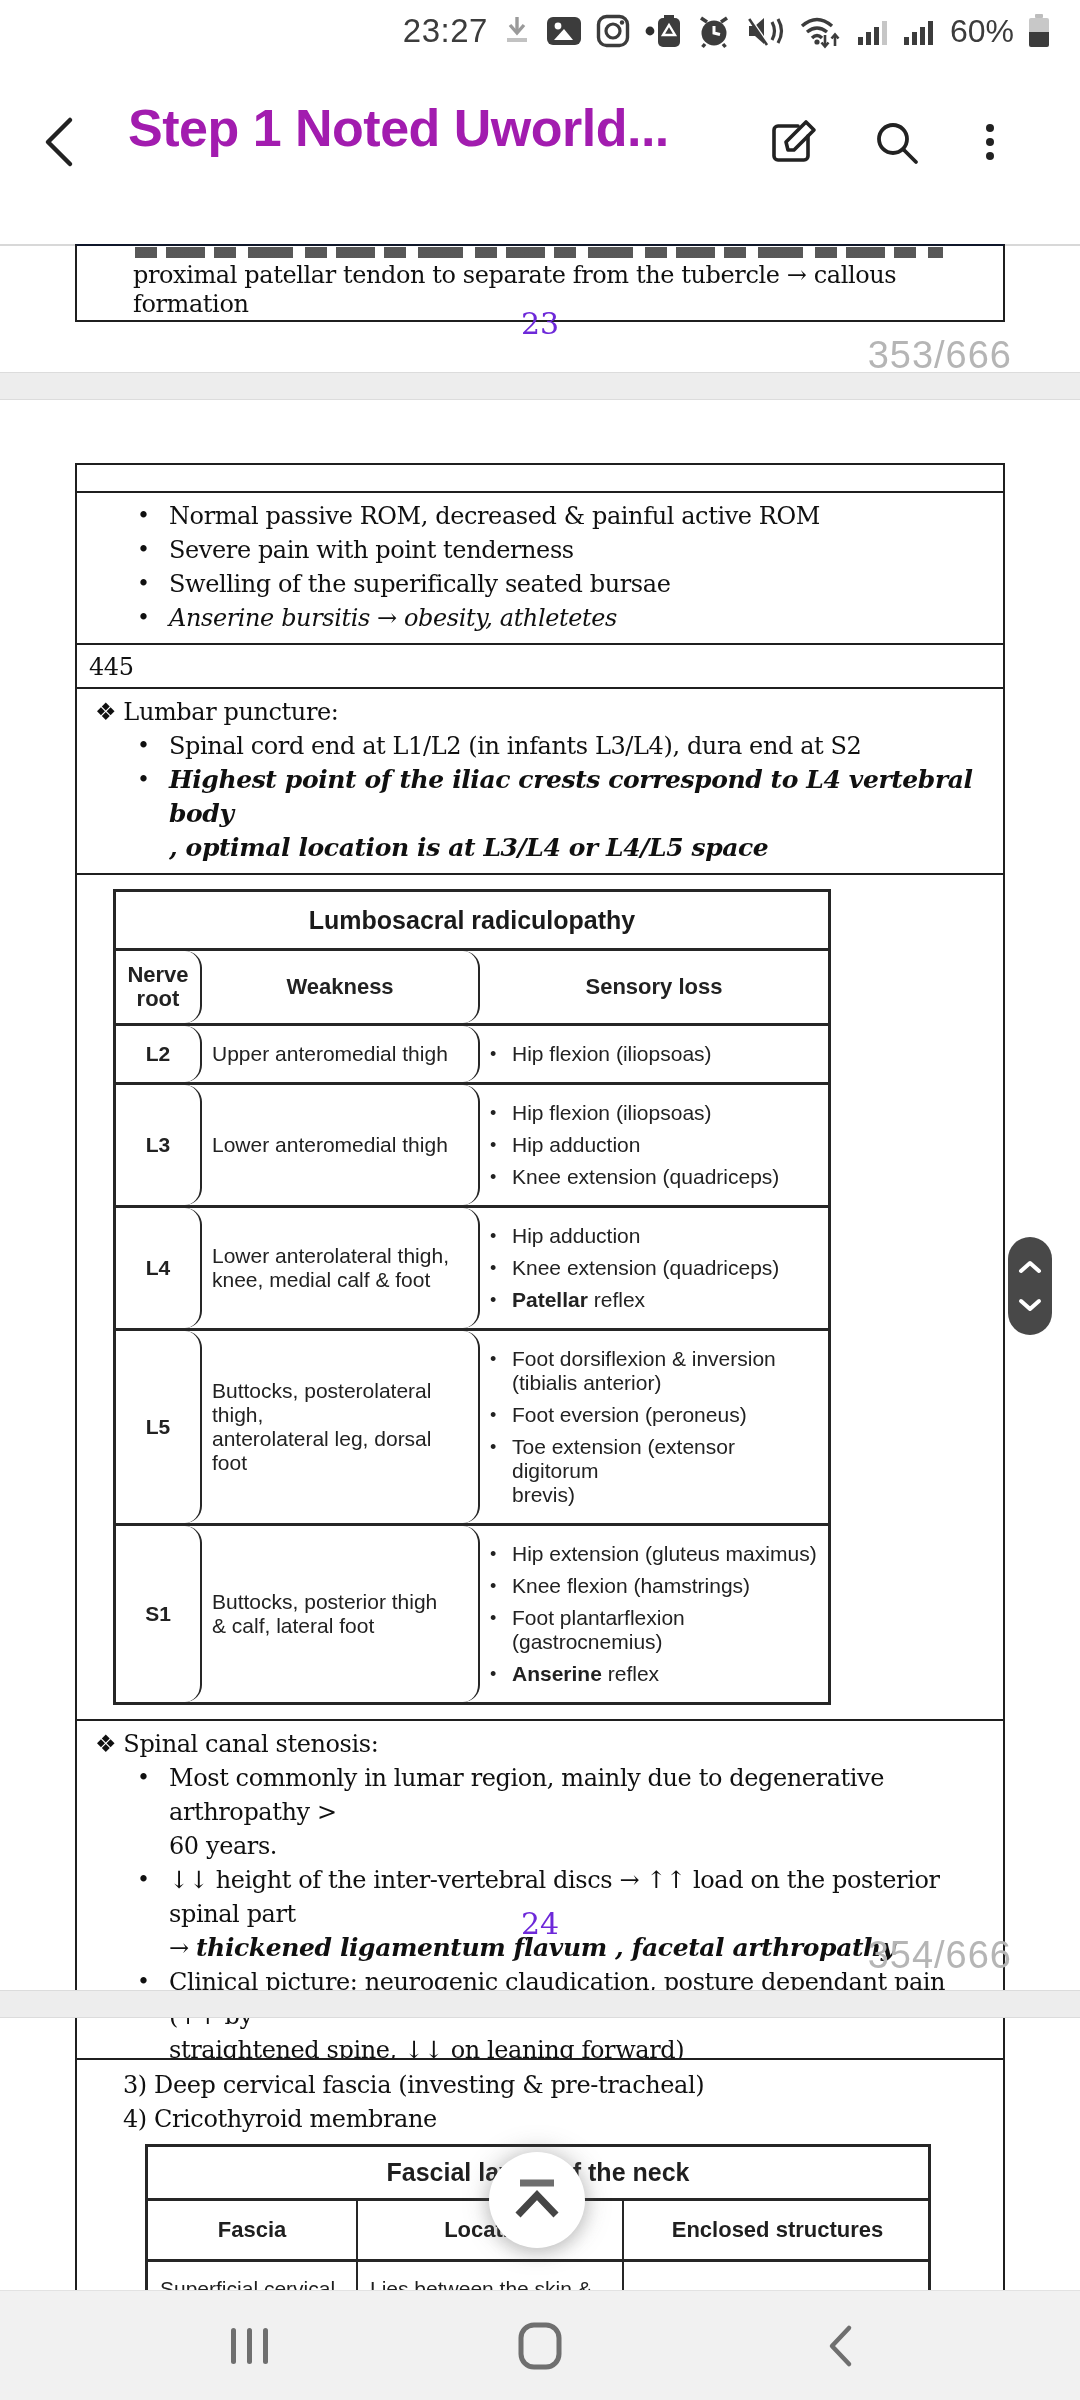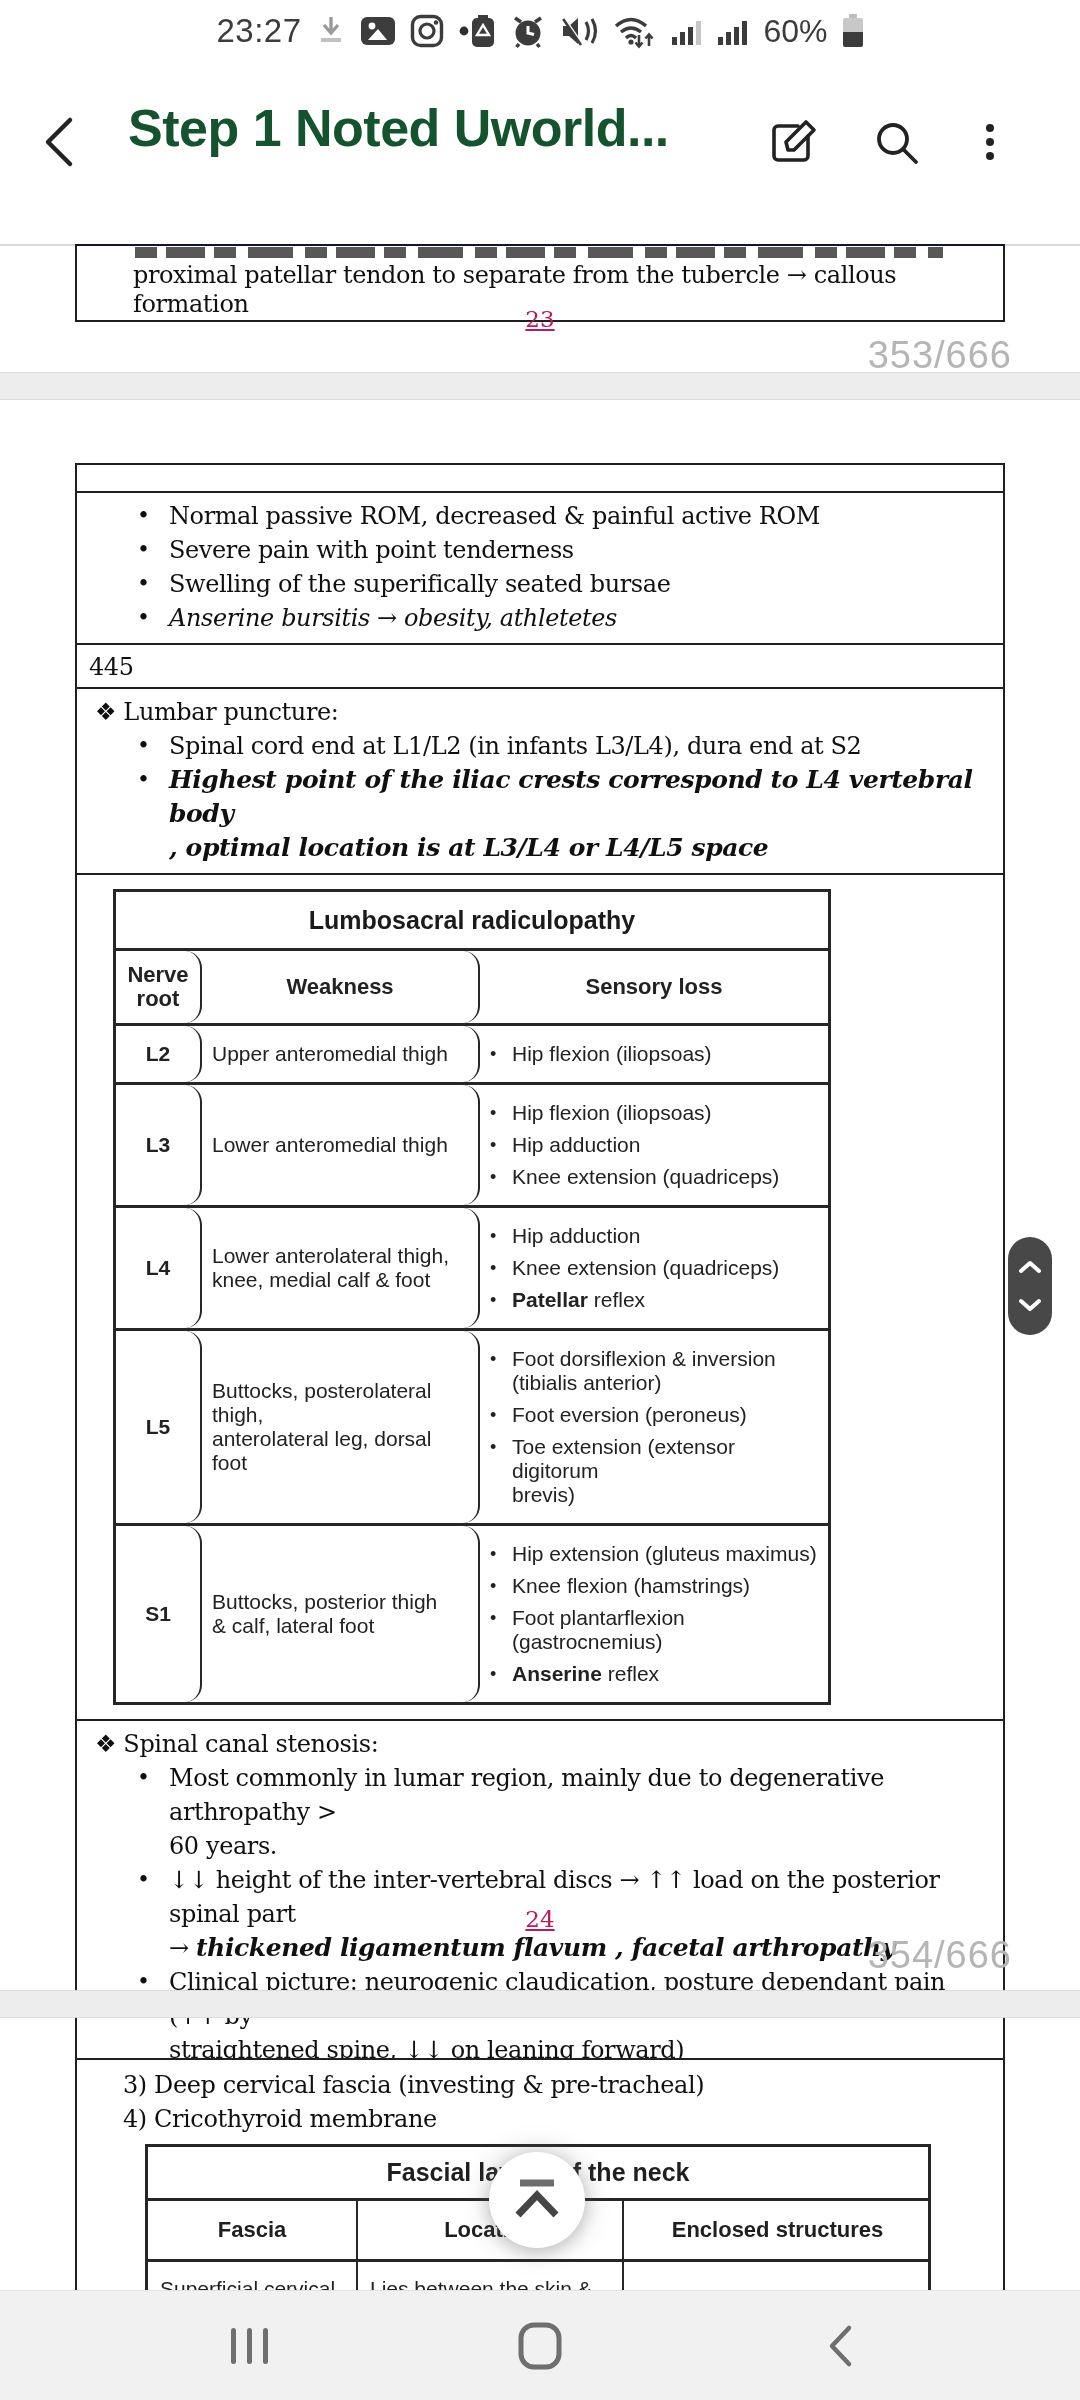--- a/index.html
+++ b/index.html
@@ -1,48 +1,48 @@
 <!DOCTYPE html>
 <html><head>
 <meta charset="utf-8">
 <style>
   html,body{margin:0;padding:0;background:#cfcfcf;}
   .screen{position:relative;width:1080px;height:2400px;background:#ffffff;overflow:hidden;
           font-family:"Liberation Sans",sans-serif;color:#1d1d1d;}
 
   
   .statusbar{position:absolute;top:0;left:0;width:1080px;height:62px;display:flex;
-             align-items:center;justify-content:center;padding:0 30px;box-sizing:border-box;}
+             align-items:center;justify-content:flex-end;padding:0 30px;box-sizing:border-box;}
   .sb-left,.sb-right{display:flex;align-items:center;gap:14px;}
   .sb-time{font-size:33px;color:#3c3c3c;letter-spacing:.5px;}
   .sb-pct{font-size:32px;color:#3c3c3c;margin-left:2px;}
   .sicon{display:inline-flex;align-items:center;justify-content:center;}
 
   
   .appbar{position:absolute;top:62px;left:0;width:1080px;height:160px;background:#fff;}
   .appbar .back{position:absolute;left:34px;top:50px;width:52px;height:60px;}
   .appbar .title{position:absolute;left:128px;top:36px;width:590px;font-size:52px;font-weight:700;
-                 color:#14532d;white-space:nowrap;overflow:hidden;letter-spacing:-.5px;}
+                 color:#a21caf;white-space:nowrap;overflow:hidden;letter-spacing:-.5px;}
   .hicon{position:absolute;top:52px;width:56px;height:56px;display:flex;align-items:center;justify-content:center;}
   .hicon.edit{left:764px;}  .hicon.search{left:868px;}  .hicon.more{left:962px;}
 
   
   .doc{position:absolute;top:222px;left:0;width:1080px;height:2094px;background:#fff;overflow:hidden;}
   .serif{font-family:"DejaVu Serif",serif;color:#101010;}
   .hairline{position:absolute;top:22px;left:0;width:1080px;height:2px;background:#d8d8d8;}
 
   .pagebox{position:absolute;left:75px;width:930px;border:2px solid #1f1f1f;box-sizing:border-box;background:#fff;}
   #box353{top:22px;height:78px;border-top:2px solid #0f172a;overflow:hidden;}
   #box353 .smudge{height:11px;margin:1px 60px 3px 58px;
      background:repeating-linear-gradient(90deg,#2e2e2e 0 22px,transparent 22px 31px,#2e2e2e 31px 70px,
      transparent 70px 79px,#2e2e2e 79px 101px,transparent 101px 113px,#2e2e2e 113px 158px,transparent 158px 170px);
      opacity:.8;}
   #box353 .doc-line{padding-left:56px;font-size:24px;line-height:29px;letter-spacing:-.4px;}
 
-  .pgnum{position:absolute;width:100%;text-align:center;font-size:23px;color:#be185d;text-decoration:underline;}
+  .pgnum{position:absolute;width:100%;text-align:center;font-size:30px;color:#6d28d9;}
   #pgnum353{top:84px;}
   .indicator{position:absolute;right:68px;font-size:38px;color:#b5b5b5;letter-spacing:1px;}
   #ind353{top:112px;}
   .band{position:absolute;left:0;width:1080px;height:26px;background:#ededed;
         border-top:1px solid #dcdcdc;border-bottom:1px solid #dcdcdc;}
   #band1{top:150px;}
 
   
   #box354{top:241px;}
   .sec{border-bottom:2px solid #1f1f1f;padding:6px 14px 8px 14px;font-size:24px;line-height:34px;letter-spacing:-.4px;}

